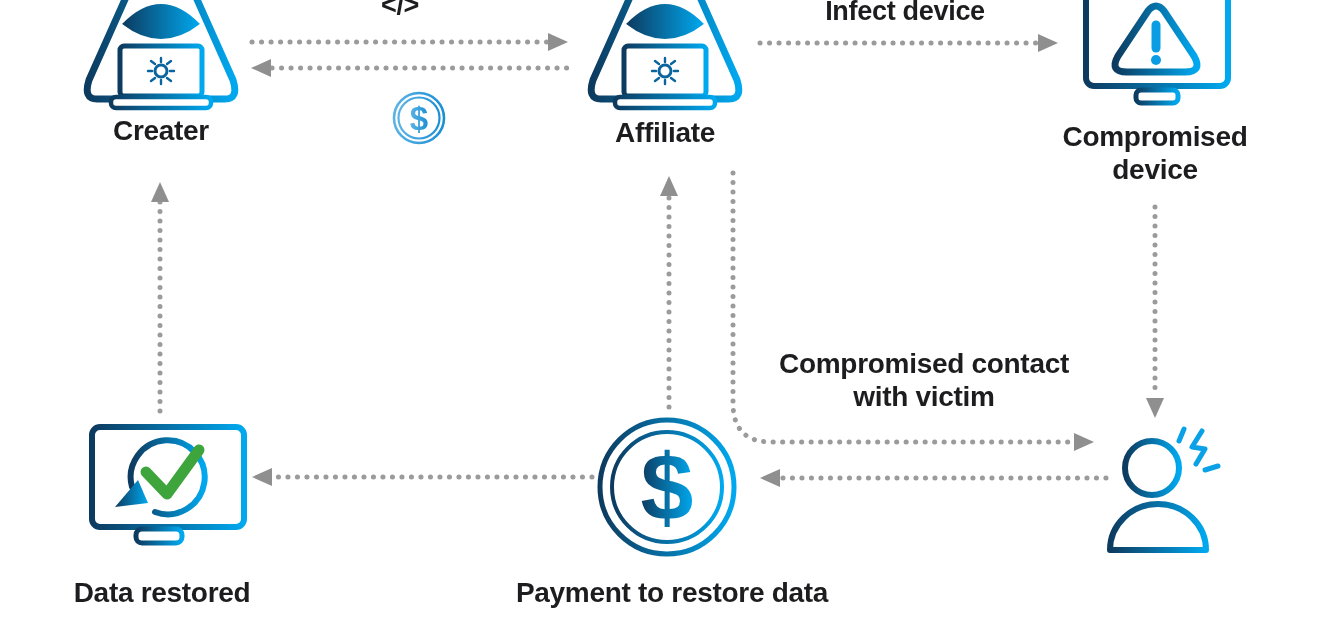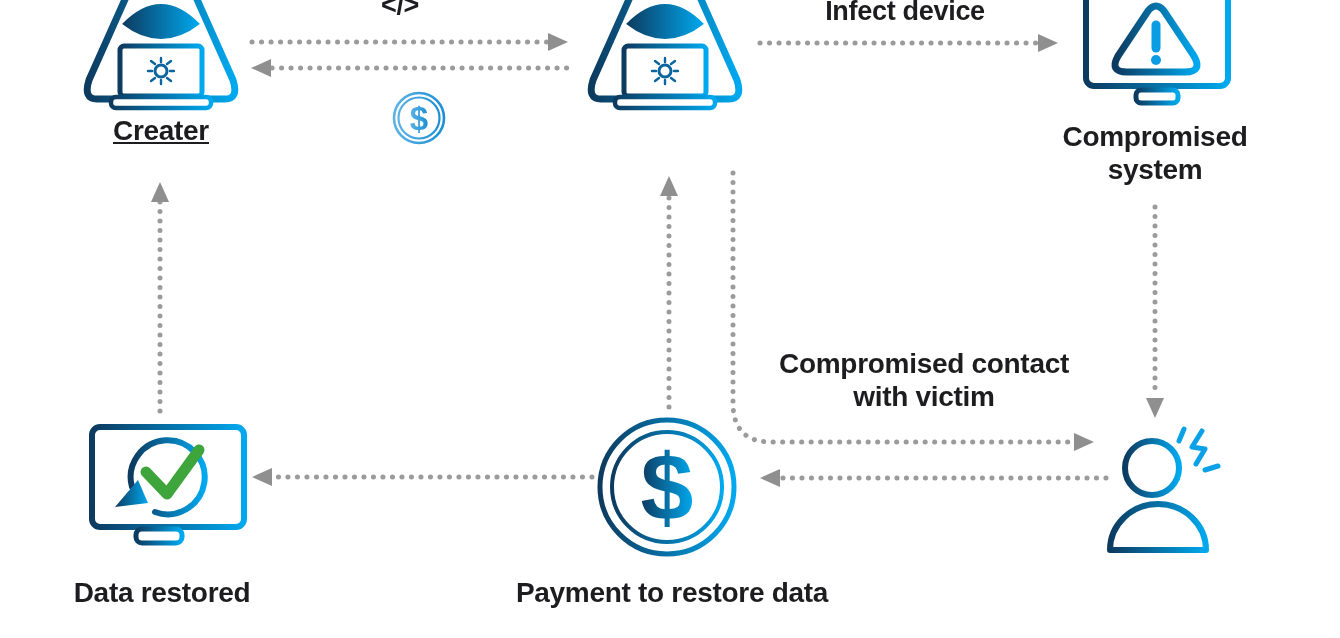--- a/index.html
+++ b/index.html
@@ -128,28 +128,29 @@
       <circle cx="1152" cy="468" r="27" fill="#ffffff" stroke="url(#g1)" stroke-width="6"></circle>
       <path d="M 1110,550 A 48 46 0 0 1 1206,550 Z" fill="#ffffff" stroke="url(#g1)" stroke-width="6" stroke-linejoin="round"></path>
       <g stroke="#0aa1e6" stroke-width="5" stroke-linecap="round" stroke-linejoin="round" fill="none">
         <path d="M 1184,429 L 1179,441"></path>
         <path d="M 1202,431 L 1192,447 L 1205,449 L 1196,464"></path>
         <path d="M 1205,470 L 1218,466"></path>
       </g>
     </g>
   </svg>
 
-  <div class="lbl" style="left:41px;  top:114px; width:240px;text-decoration:underline;">Creater</div>
+  <div class="lbl" style="left:41px;  top:114px; width:240px;">Creater</div>
 
+  <div class="lbl" style="left:545px; top:116px; width:240px;">Affiliate</div>
 
   <div class="lbl small-clip" style="left:330px; top:-11px; width:140px;">&lt;/&gt;</div>
 
   <div class="lbl small-clip" style="left:785px; top:-5px; width:240px;">Infect device</div>
 
-  <div class="lbl" style="left:1035px; top:120px; width:240px;">Compromised system</div>
+  <div class="lbl" style="left:1035px; top:120px; width:240px;">Compromised device</div>
 
   <div class="lbl" style="left:768px; top:347px; width:312px;">Compromised contact with victim</div>
 
   <div class="lbl" style="left:467px; top:576px; width:410px;">Payment to restore data</div>
 
   <div class="lbl" style="left:22px;  top:576px; width:280px;">Data restored</div>
 
 </div>
 
 </body></html>

